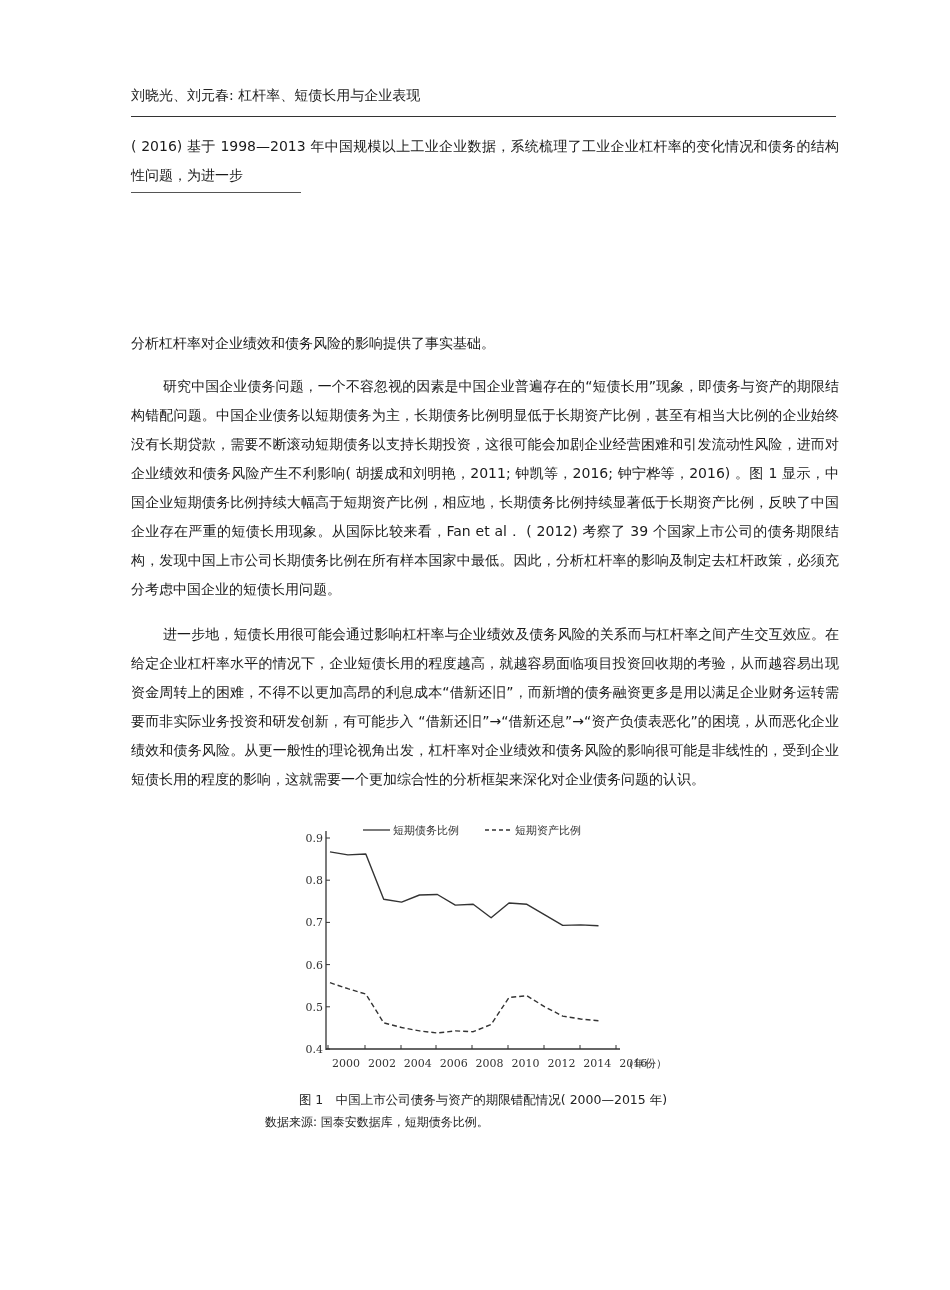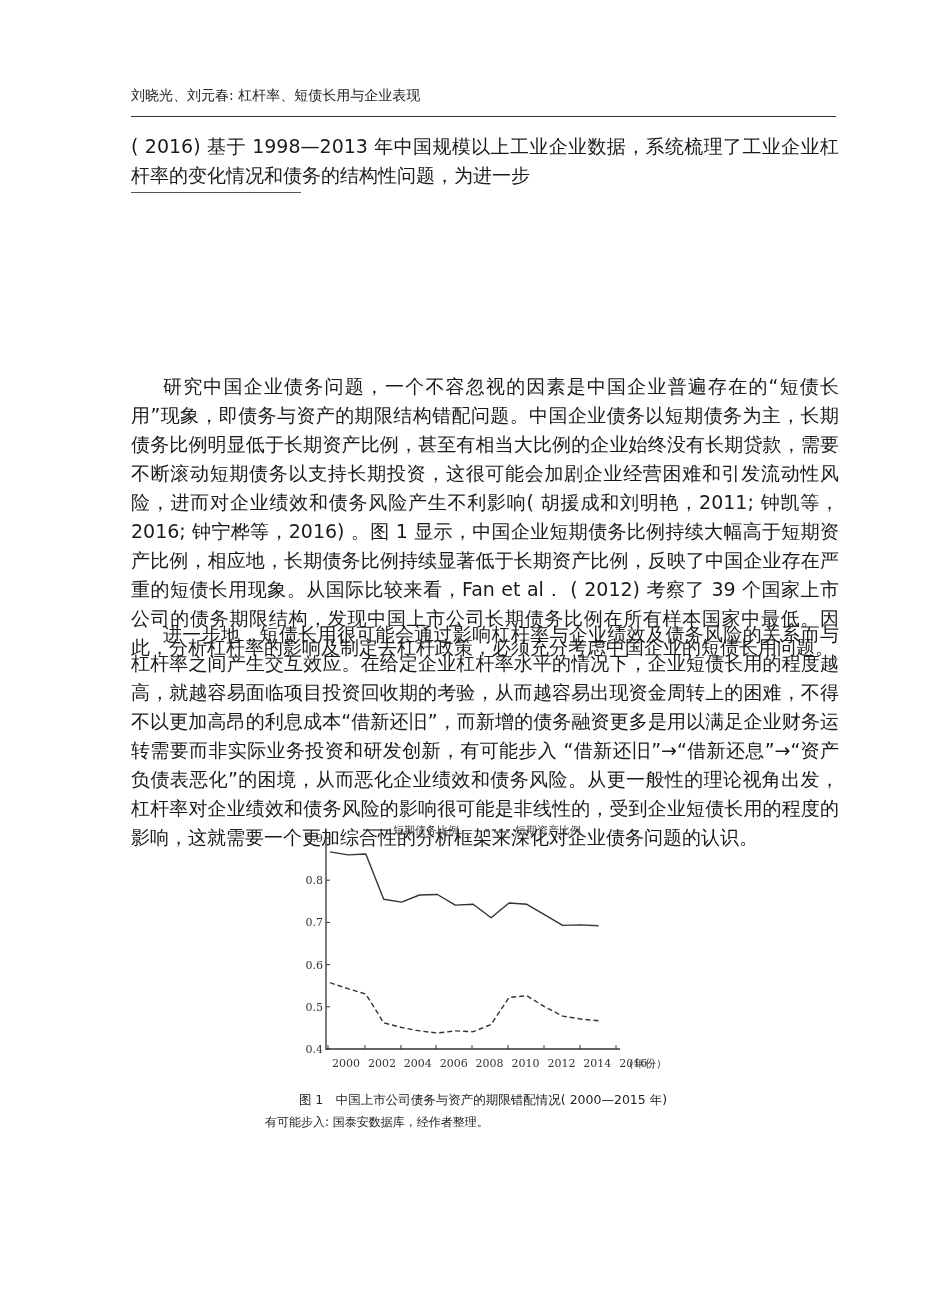--- a/index.html
+++ b/index.html
@@ -1,21 +1,21 @@
 <!DOCTYPE html>
 <html><head>
 <meta charset="utf-8">
 <style>
   html, body { margin: 0; padding: 0; background: #ffffff; }
   body { width: 950px; height: 1290px; position: relative; overflow: hidden;
          font-family: "DejaVu Sans", "Liberation Sans", sans-serif; color: #1a1a1a; }
   .page { position: absolute; left: 8px; top: 0; width: 950px; height: 1290px; }
   .running-head { position: absolute; left: 123px; top: 87px; font-size: 14px; color: #222; letter-spacing: 0px; }
   .head-rule { position: absolute; left: 123px; top: 116px; width: 705px; height: 1px; background: #333; }
-  .body-text { position: absolute; left: 123px; width: 708px; font-size: 19px; line-height: 29px; color: #1a1a1a; margin: 0; text-align: justify; }
+  .body-text { position: absolute; left: 123px; width: 708px; font-size: 14px; line-height: 29px; color: #1a1a1a; margin: 0; text-align: justify; }
   .p-intro { top: 132px; }
   .fn-rule { position: absolute; left: 123px; top: 192px; width: 170px; height: 1px; background: #555; }
   .footnote { position: absolute; left: 123px; top: 232px; width: 708px; font-size: 11.6px; line-height: 22.5px; color: #222; margin: 0; text-align: justify; text-indent: 24px; }
   .p-cont { top: 329px; }
   .p2 { top: 358px; text-indent: 32px; margin-top: 14px; }
   .p3 { top: 620px; text-indent: 32px; }
   .chart { position: absolute; left: 290px; top: 815px; width: 370px; height: 270px; }
   .chart svg text { font-family: "DejaVu Serif", "Liberation Serif", serif; }
   .caption { position: absolute; left: 0; width: 950px; top: 1092px; text-align: center; font-size: 12.5px; color: #222; }
   .source { position: absolute; left: 257px; top: 1114px; font-size: 12px; color: #222; }
@@ -23,20 +23,21 @@
 </head>
 <body>
 
 <div class="page">
   <div class="running-head">刘晓光、刘元春: 杠杆率、短债长用与企业表现</div>
   <div class="head-rule"></div>
 
   <p class="body-text p-intro">( 2016) 基于 1998—2013 年中国规模以上工业企业数据，系统梳理了工业企业杠杆率的变化情况和债务的结构性问题，为进一步</p>
   <div class="fn-rule"></div>
 
+  <p class="body-text p-cont">分析杠杆率对企业绩效和债务风险的影响提供了事实基础。</p>
   <p class="body-text p2">研究中国企业债务问题，一个不容忽视的因素是中国企业普遍存在的“短债长用”现象，即债务与资产的期限结构错配问题。中国企业债务以短期债务为主，长期债务比例明显低于长期资产比例，甚至有相当大比例的企业始终没有长期贷款，需要不断滚动短期债务以支持长期投资，这很可能会加剧企业经营困难和引发流动性风险，进而对企业绩效和债务风险产生不利影响( 胡援成和刘明艳，2011; 钟凯等，2016; 钟宁桦等，2016) 。图 1 显示，中国企业短期债务比例持续大幅高于短期资产比例，相应地，长期债务比例持续显著低于长期资产比例，反映了中国企业存在严重的短债长用现象。从国际比较来看，Fan et al． ( 2012) 考察了 39 个国家上市公司的债务期限结构，发现中国上市公司长期债务比例在所有样本国家中最低。因此，分析杠杆率的影响及制定去杠杆政策，必须充分考虑中国企业的短债长用问题。</p>
   <p class="body-text p3">进一步地，短债长用很可能会通过影响杠杆率与企业绩效及债务风险的关系而与杠杆率之间产生交互效应。在给定企业杠杆率水平的情况下，企业短债长用的程度越高，就越容易面临项目投资回收期的考验，从而越容易出现资金周转上的困难，不得不以更加高昂的利息成本“借新还旧”，而新增的债务融资更多是用以满足企业财务运转需要而非实际业务投资和研发创新，有可能步入 “借新还旧”→“借新还息”→“资产负债表恶化”的困境，从而恶化企业绩效和债务风险。从更一般性的理论视角出发，杠杆率对企业绩效和债务风险的影响很可能是非线性的，受到企业短债长用的程度的影响，这就需要一个更加综合性的分析框架来深化对企业债务问题的认识。</p>
 
   <div class="chart">
     <svg id="chart-svg" width="370" height="270" viewBox="0 0 370 270">
       <g id="legend">
           <line x1="65" y1="15" x2="92" y2="15" stroke="#333333" stroke-width="1.3"></line>
           <text x="95" y="19" font-size="11" fill="#333">短期债务比例</text>
           <line x1="187" y1="15" x2="214" y2="15" stroke="#333333" stroke-width="1.3" stroke-dasharray="4,3"></line>
           <text x="217" y="19" font-size="11" fill="#333">短期资产比例</text>
@@ -77,14 +78,14 @@
           <text x="325" y="252" font-size="11" fill="#333">（年份）</text>
         </g>
       <g id="series">
           <polyline points="32.0,36.9 49.9,39.9 67.8,39.0 85.7,84.2 103.6,87.1 121.5,80.0 139.4,79.5 157.3,90.1 175.2,89.3 193.1,102.8 211.0,88.0 228.9,89.3 246.8,99.8 264.7,110.4 282.6,109.9 300.5,110.8" fill="none" stroke="#333333" stroke-width="1.4" stroke-linejoin="round"></polyline>
           <polyline points="32.0,167.7 49.9,173.7 67.8,179.1 85.7,207.8 103.6,212.5 121.5,215.9 139.4,218.0 157.3,215.9 175.2,216.7 193.1,209.5 211.0,182.5 228.9,180.8 246.8,191.8 264.7,201.1 282.6,204.0 300.5,205.7" fill="none" stroke="#333333" stroke-width="1.4" stroke-linejoin="round" stroke-dasharray="5,3"></polyline>
         </g>
     </svg>
   </div>
 
   <div class="caption">图 1　中国上市公司债务与资产的期限错配情况( 2000—2015 年)</div>
-  <div class="source">有可能步入: 国泰安数据库，经作者整理。</div>
+  <div class="source">数据来源: 国泰安数据库，短期债务比例。</div>
 </div>
 
 </body></html>

